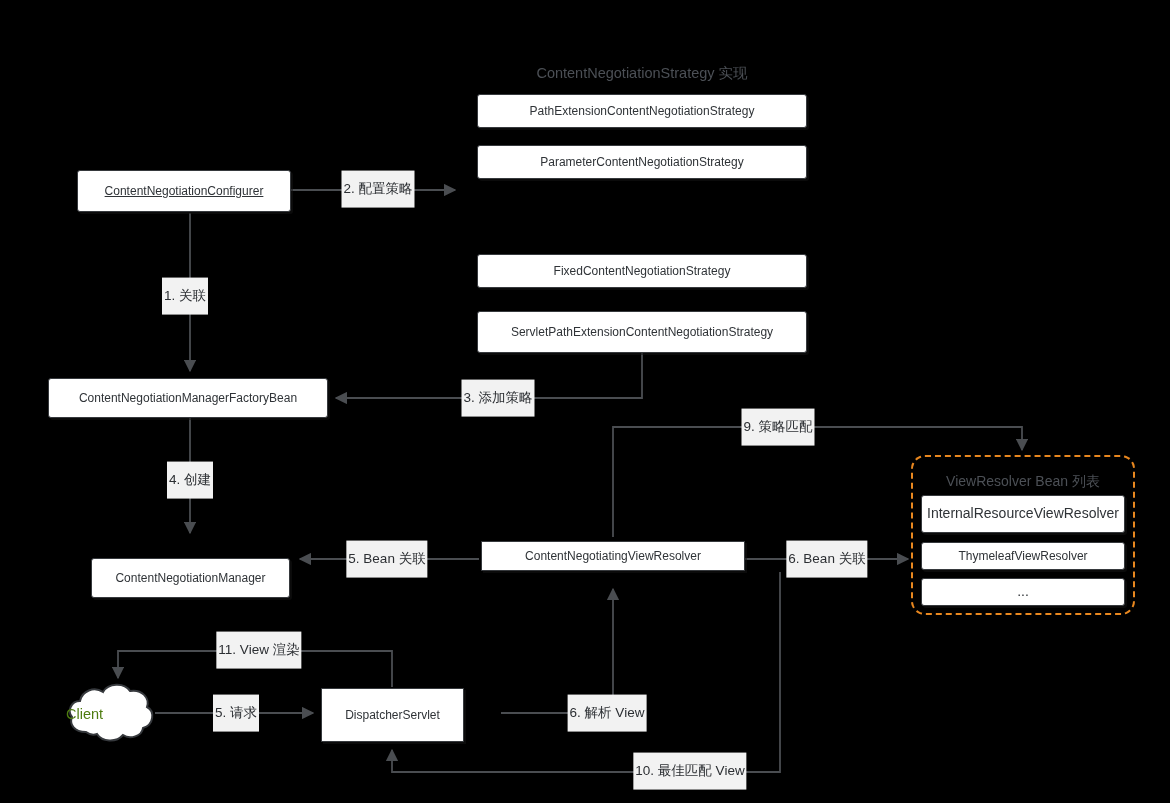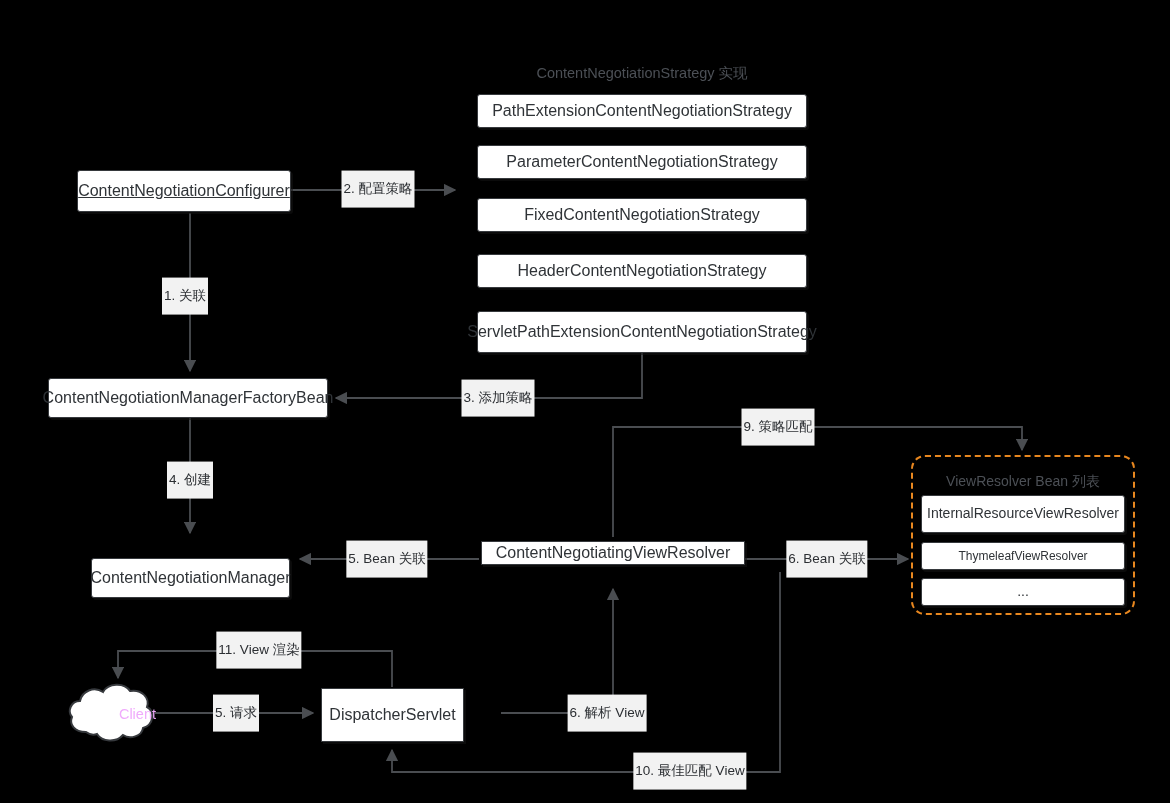--- a/index.html
+++ b/index.html
@@ -28,21 +28,21 @@
     box-sizing: border-box;
     background: #ffffff;
     border: 1.5px solid #36393d;
     border-radius: 3px;
     color: #2f3337;
     display: flex;
     align-items: center;
     justify-content: center;
     text-align: center;
     line-height: 1.22;
-    font-size: 16px;
+    font-size: 12px;
     padding: 2px 6px;
     box-shadow: 2px 2px 0 rgba(20,20,20,0.55);
   }
   .node.sharp {
     border-radius: 0;
   }
   .grp-title {
     position: absolute;
     color: #4c5056;
     font-size: 14px;
@@ -53,25 +53,25 @@
     position: absolute;
     box-sizing: border-box;
     border: 2.5px dashed #e8871f;
     border-radius: 14px;
     background: transparent;
   }
   .cloud {
     position: absolute;
     width: 90px;
     height: 72px;
-    color: #f0abfc;
+    color: #4d7c0f;
     font-size: 14.5px;
     display: flex;
     align-items: center;
-    justify-content: flex-end;
+    justify-content: flex-start;
   }
   .cloud svg { position: absolute; left: 0; top: 0; }
   .cloud span { position: relative; z-index: 2; }
   .edge-label {
     position: absolute;
     background: #f2f2f2;
     color: #2c2f33;
     font-size: 13.5px;
     line-height: 1.1;
     padding: 11px 2px;
@@ -120,31 +120,30 @@
       <path d="M 780 572 L 780 772 L 392 772 L 392 750" marker-end="url(#arrow)"></path>
 
       <path d="M 392 687 L 392 651 L 118 651 L 118 678" marker-end="url(#arrow)"></path>
     </g>
   </svg>
 
   <div class="diagram-title" style="left:642px; top:64px;">ContentNegotiationStrategy 实现</div>
 
   <div class="node" style="left:477px; top:94px; width:330px; height:34px;">PathExtensionContentNegotiationStrategy</div>
   <div class="node" style="left:477px; top:145px; width:330px; height:34px;">ParameterContentNegotiationStrategy</div>
-  <div class="node" style="left:477px; top:198px; width:330px; height:34px;">FixedContentNegotiationStrategy</div>
-  <div class="node" style="left:477px; top:254px; width:330px; height:34px;">HeaderContentNegotiationStrategy</div>
+  <div class="node" style="left:477px; top:254px; width:330px; height:34px;">FixedContentNegotiationStrategy</div>
   <div class="node" style="left:477px; top:311px; width:330px; height:42px;">ServletPathExtensionContentNegotiationStrategy</div>
 
   <div class="node" style="left:77px; top:170px; width:214px; height:42px;text-decoration:underline;">ContentNegotiationConfigurer</div>
 
   <div class="node" style="left:48px; top:378px; width:280px; height:40px;">ContentNegotiationManagerFactoryBean</div>
 
   <div class="node" style="left:91px; top:558px; width:199px; height:40px;">ContentNegotiationManager</div>
 
-  <div class="node sharp" style="left:481px; top:541px; width:264px; height:24px;">ContentNegotiatingViewResolver</div>
+  <div class="node sharp" style="left:481px; top:541px; width:264px; height:30px;">ContentNegotiatingViewResolver</div>
 
   <div class="node sharp" style="left:321px; top:688px; width:143px; height:54px;">DispatcherServlet</div>
 
   <div class="cloud" style="left:66px; top:678px;">
     <svg width="90" height="72" viewBox="0 0 90 72">
       <path d="M20 54 C8 54 3 46 6 39 C1 33 5 23 14 23 C16 13 28 8 37 14
                C42 5 58 4 64 13 C76 11 84 20 81 29 C89 33 88 47 77 50
                C76 58 64 62 57 57 C50 65 36 64 31 56 C28 57 24 57 20 54 Z" fill="#ffffff" stroke="#36393d" stroke-width="2"></path>
     </svg>
     <span>Client</span>

